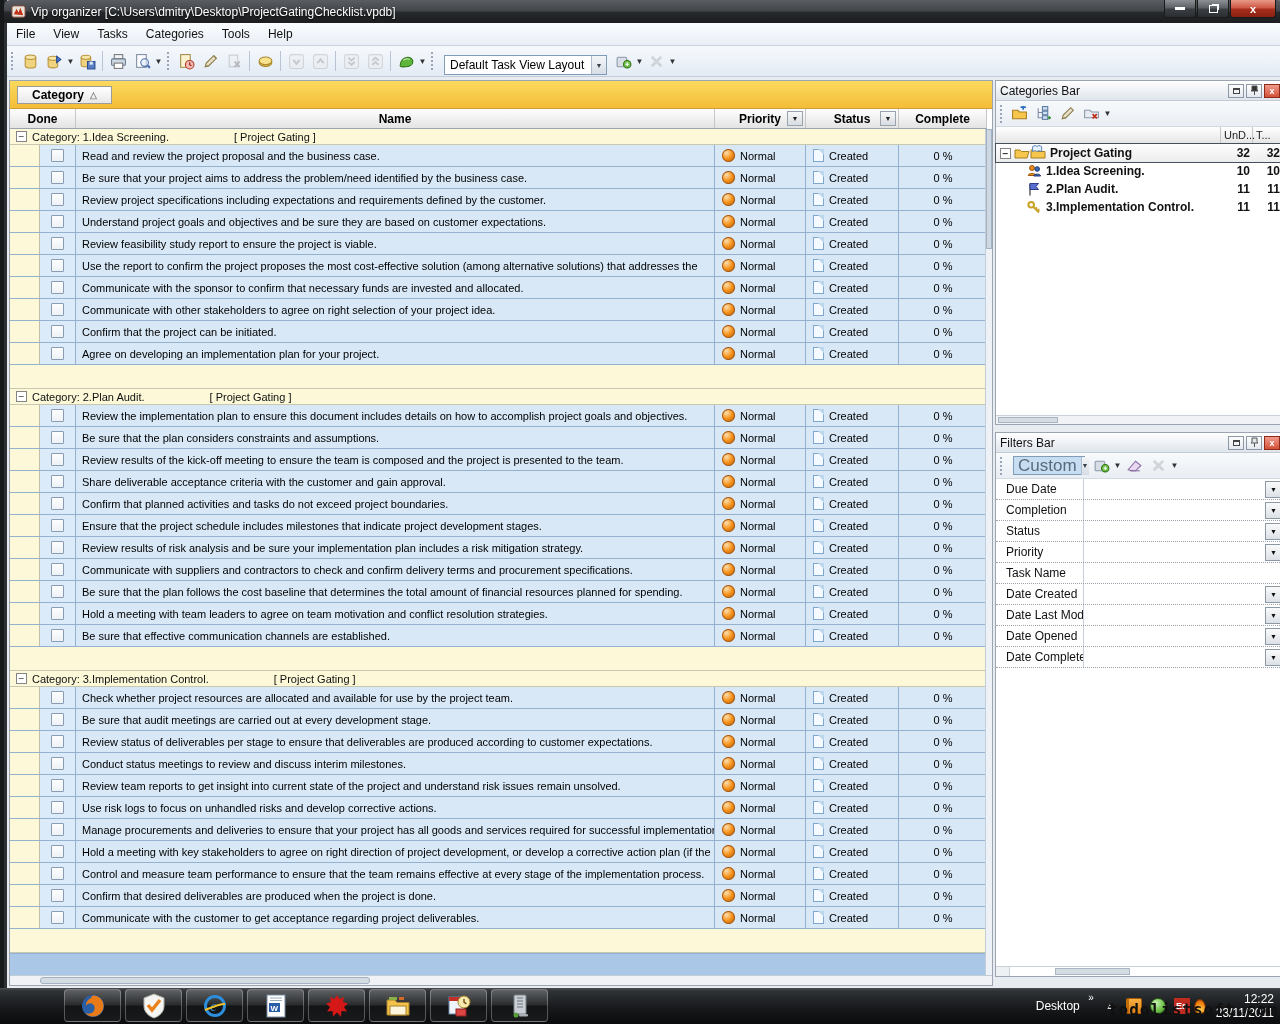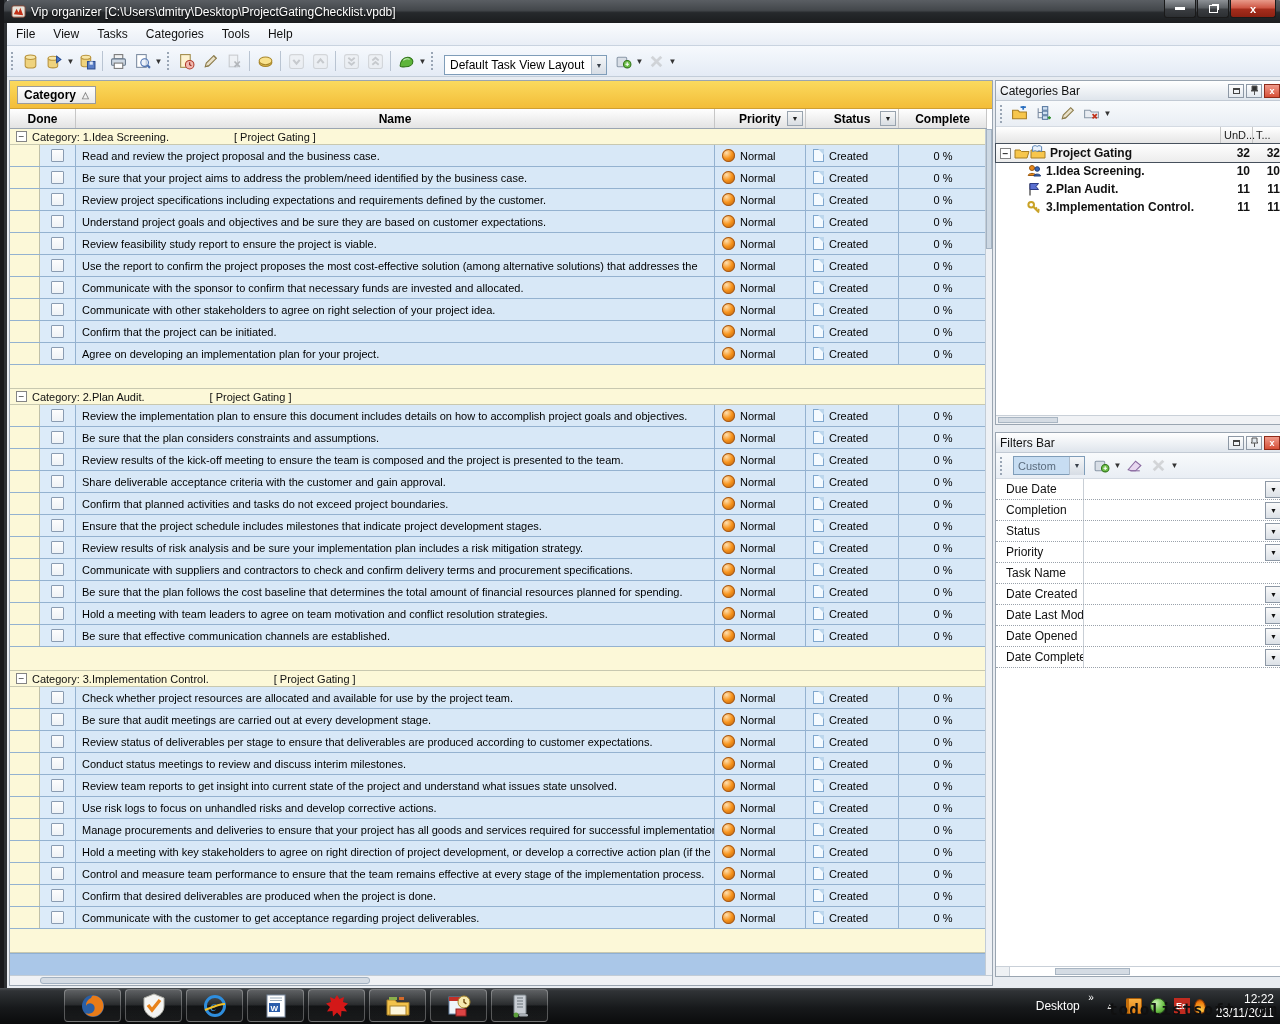--- a/index.html
+++ b/index.html
@@ -37,21 +37,21 @@
   .tdrop { width:9px; color:#333; font-size:8px; text-align:center; }
   .layout-combo { width:163px; height:20px; background:#fff; border:1px solid #7f9db9; display:flex; align-items:center; margin-left:6px;margin-top:8px; }
   .layout-combo .val { flex:1; padding:0 5px; font-size:12px; color:#000; white-space:nowrap; overflow:hidden; }
   .combo-arrow { width:15px; height:18px; background:linear-gradient(#f4f6f8,#d7dde5); border-left:1px solid #aebccb;
       display:flex; align-items:center; justify-content:center; font-size:7px; color:#39404a; }
 
   
   .grid { position:absolute; left:2px; top:80px; width:984px; height:906px; background:#fff; border:1px solid #9aa5b1; }
   .groupby { position:absolute; left:0; top:0; width:100%; height:28px;
       background:linear-gradient(#fbda5e,#f3bd38); border-bottom:1px solid #cf9f33; }
-  .gb-btn { position:absolute; left:7px; top:5px; height:18px; padding:0 6px; display:flex; align-items:center; gap:6px;
+  .gb-btn { position:absolute; left:7px; top:5px; height:18px; padding:0 14px; display:flex; align-items:center; gap:6px;
       background:linear-gradient(#ffffff,#e8e8e8); border:1px solid #9b9b9b; font-weight:bold; font-size:12px; }
   .gb-tri { color:#8a8a8a; font-size:9px; }
   .cols { position:absolute; left:0; top:28px; width:977px; height:20px; display:flex;
       background:linear-gradient(#ffffff,#e3e3e3); border-bottom:1px solid #9aa5b1; font-weight:bold; font-size:12px; }
   .hc { border-right:1px solid #c6c6c6; display:flex; align-items:center; justify-content:center; position:relative; }
   .hc-done { width:66px; } .hc-name { flex:1; } .hc-pri { width:91px; } .hc-status { width:93px; } .hc-comp { width:88px; }
   .hfilter { position:absolute; right:2px; top:2px; width:16px; height:15px; background:linear-gradient(#f8f8f8,#d8dde2);
       border:1px solid #98a3ae; font-size:7px; color:#222; display:flex; align-items:center; justify-content:center; }
   #rows { position:absolute; left:0; top:48px; width:977px; }
   .grow { display:flex; height:16px; background:#fcf8d8; border-bottom:1px solid #c8c8b0; align-items:center; font-size:11px; color:#111; }
@@ -98,21 +98,21 @@
   .tree-row.sel { outline:1px solid #46505c; background:linear-gradient(#fefefe,#ececec); }
   .tree-ico { width:16px; height:16px; flex:none; }
   .tminus { width:11px; height:11px; border:1px solid #848484; background:#fff; margin:0 3px 0 4px;
       display:flex; align-items:center; justify-content:center; font-size:10px; line-height:9px; color:#333; flex:none; }
   .tree-indent { width:30px; flex:none; border-left:1px dotted #aaa; }
   .cats-hscroll { position:absolute; left:0; bottom:0; width:100%; height:9px; background:#f0f2f5; border-top:1px solid #c9d0d8; }
   .cats-hscroll .thumb { position:absolute; left:2px; top:1px; width:60px; height:6px; background:#d4dbe3; border:1px solid #a8b5c2; }
 
   .filters { top:432px; height:545px; }
   .fcombo { width:72px; height:19px; background:#c7ddf2; border:1px solid #7f9db9; display:flex; align-items:center; margin-left:6px; }
-  .fcombo .val { flex:1; padding:16px 4px; color:#5a6b7d; font-size:11px; }
+  .fcombo .val { flex:1; padding:16px 4px; color:#5a6b7d; font-size:17px; }
   .frow { display:flex; height:21px; border-bottom:1px dotted #9aa2ab; align-items:center; }
   .frow .flbl { width:88px; padding-left:10px; border-right:1px solid #c9cfd6; align-self:stretch; display:flex; align-items:center;
       font-size:12px; color:#111; white-space:nowrap; overflow:hidden; flex:none; }
   .frow .fval { flex:1; align-self:stretch; }
   .fdrop { width:17px; height:17px; margin-right:2px; background:linear-gradient(#fafafa,#dcе1e7); background:linear-gradient(#fafafa,#dce1e7);
       border:1px solid #8d98a5; display:flex; align-items:center; justify-content:center; font-size:7px; color:#111; flex:none; }
   .filt-hscroll { position:absolute; left:0; bottom:0; width:100%; height:10px; background:#fff; border-top:1px solid #c9d0d8; display:flex; }
   .filt-hscroll .box { width:14px; height:100%; border-right:1px solid #c9d0d8; background:#eef1f4; }
   .filt-hscroll .thumb { width:75px; height:7px; margin-top:1px; margin-left:45px; background:#d4dbe3; border:1px solid #a8b5c2; }
 
@@ -786,21 +786,21 @@
               <span>Created</span>
             </div>
             <div class="c-comp">0 %</div>
           </div>
           <div class="trow">
             <div class="c-strip"></div>
             <div class="c-done">
               <span class="cbx"></span>
             </div>
             <div class="c-name">
-              <span>Review team reports to get insight into current state of the project and understand what issues state unsolved.</span>
+              <span>Review team reports to get insight into current state of the project and understand risk issues remain unsolved.</span>
             </div>
             <div class="c-pri">
               <span class="sphere"></span>
               <span>Normal</span>
             </div>
             <div class="c-status">
               <span class="page-ico"></span>
               <span>Created</span>
             </div>
             <div class="c-comp">0 %</div>

